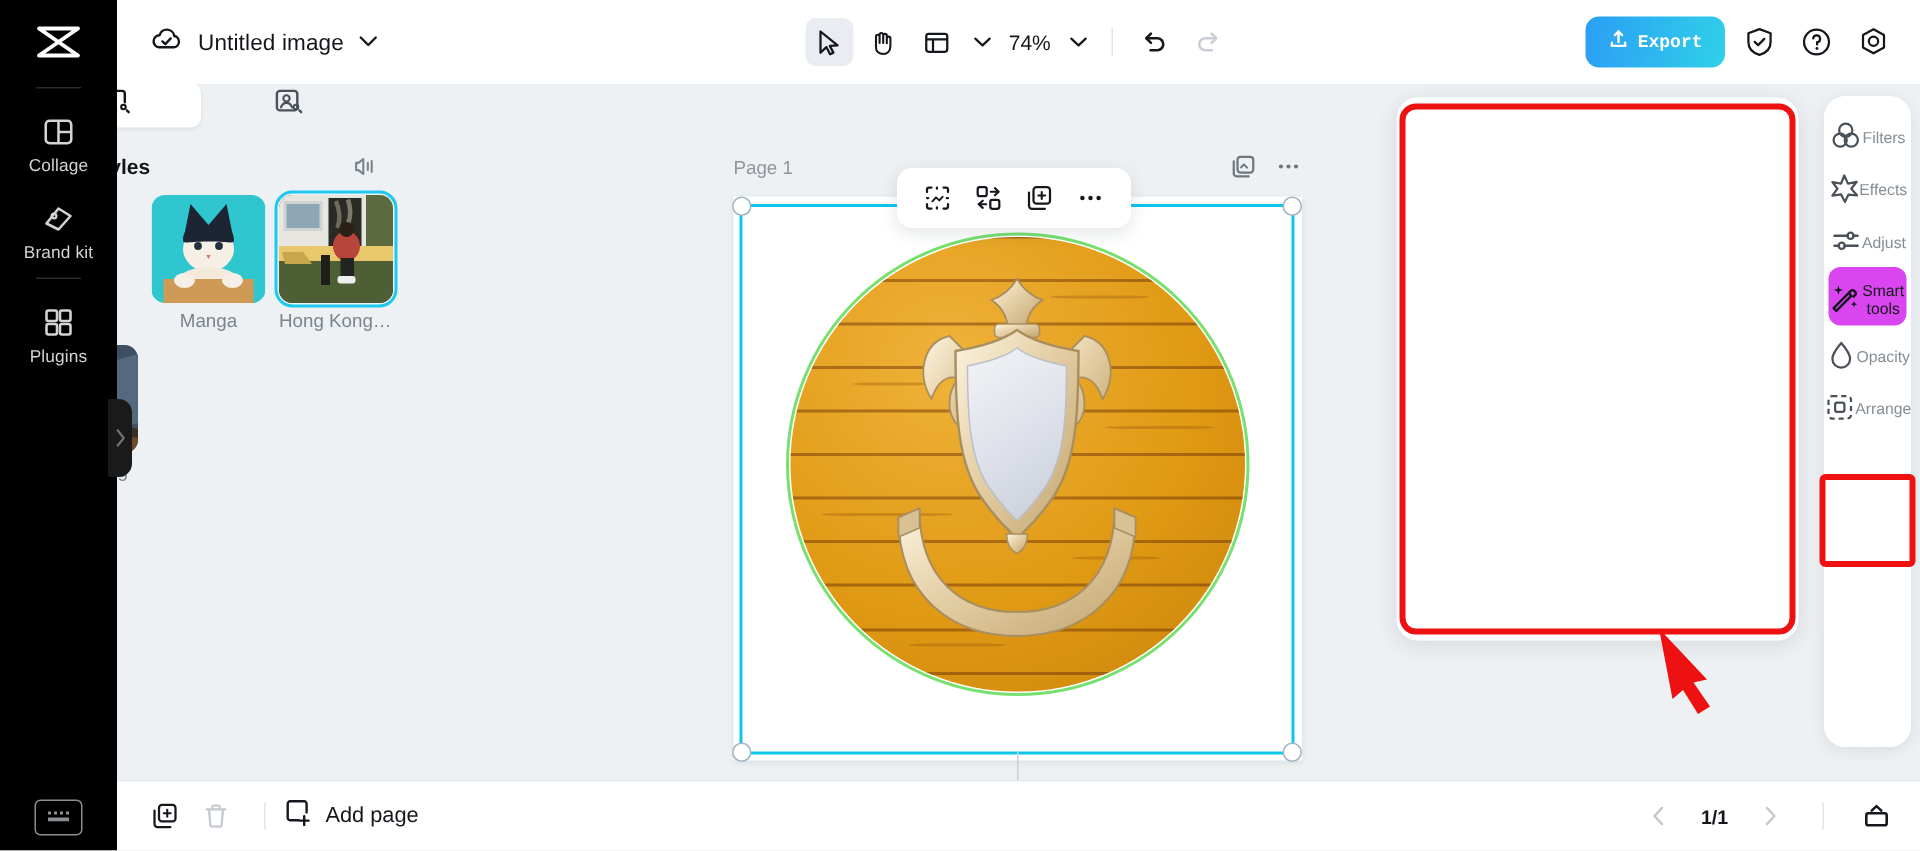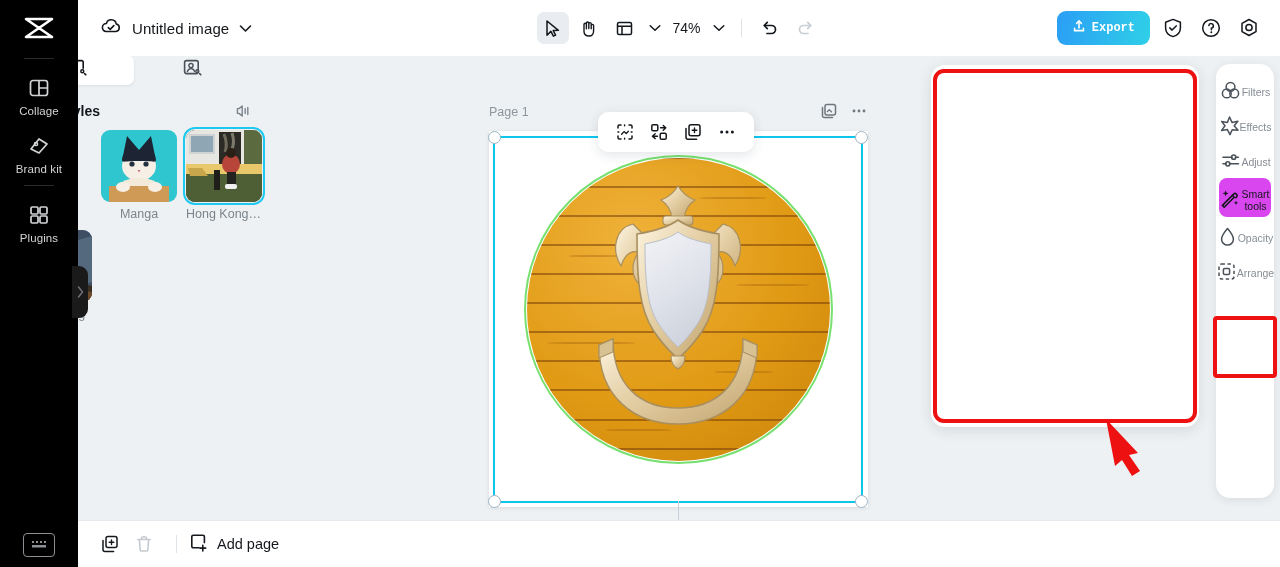--- a/index.html
+++ b/index.html
@@ -749,15 +749,35 @@
     <div class="bb-sep"></div>
     <div class="addpage">
       <span>
         <svg width="19" height="19" viewBox="0 0 19 19">
             <path d="M15.4 9.6 V3.8 a1.6 1.6 0 0 0-1.6-1.6 H4.4 a1.6 1.6 0 0 0-1.6 1.6 v9.4 a1.6 1.6 0 0 0 1.6 1.6 h5.6" fill="none" stroke="#14181c" stroke-width="1.6" stroke-linecap="round"></path>
             <path d="M13.8 12.2 V18 M10.9 15.1 H16.7" fill="none" stroke="#14181c" stroke-width="1.6" stroke-linecap="round"></path>
           </svg>
       </span>
       <span class="t">Add page</span>
     </div>
+    <div class="bb-right">
+      <div class="nav-ic">
+        <svg width="14" height="14" viewBox="0 0 14 14">
+            <path d="M9 1.6 L4 7 L9 12.4" fill="none" stroke="#c3c9cf" stroke-width="1.6" stroke-linecap="round" stroke-linejoin="round"></path>
+          </svg>
+      </div>
+      <div class="pg-count">1/1</div>
+      <div class="nav-ic">
+        <svg width="14" height="14" viewBox="0 0 14 14">
+            <path d="M5 1.6 L10 7 L5 12.4" fill="none" stroke="#c3c9cf" stroke-width="1.6" stroke-linecap="round" stroke-linejoin="round"></path>
+          </svg>
+      </div>
+      <div class="bb-sep"></div>
+      <div class="nav-ic">
+        <svg width="20" height="20" viewBox="0 0 20 20">
+            <rect x="3.2" y="8.2" width="13.6" height="8" rx="1.4" fill="none" stroke="#14181c" stroke-width="1.7"></rect>
+            <path d="M6.8 6.4 L10 3.4 L13.2 6.4" fill="none" stroke="#14181c" stroke-width="1.7" stroke-linecap="round" stroke-linejoin="round"></path>
+          </svg>
+      </div>
+    </div>
   </div>
 
 </div>
 
 </body></html>

